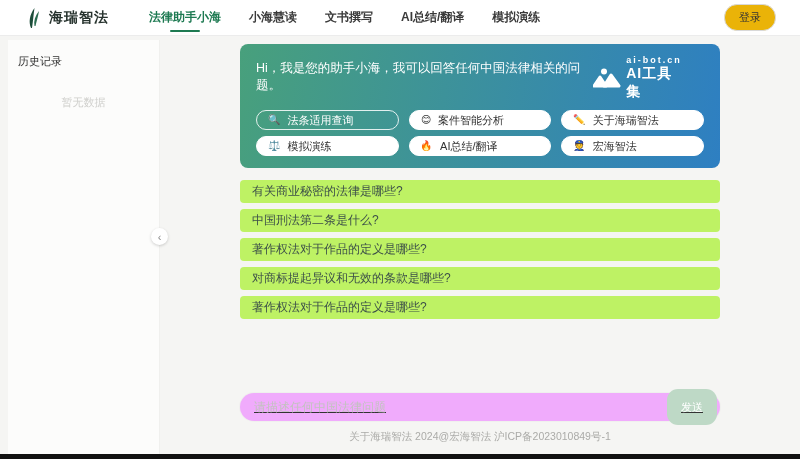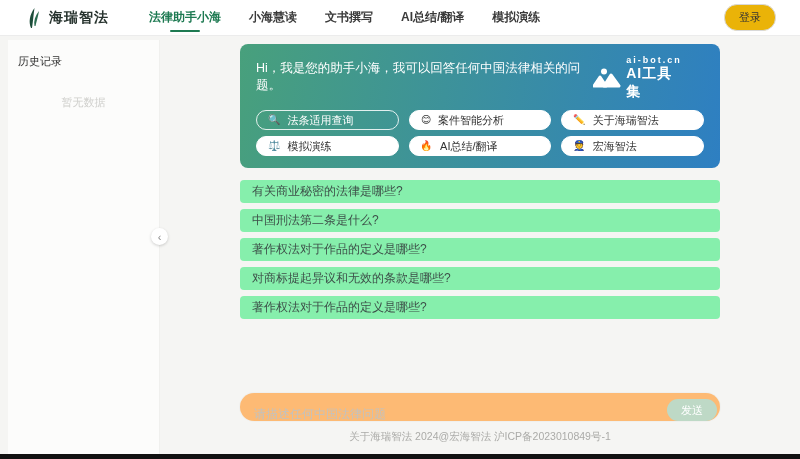--- a/index.html
+++ b/index.html
@@ -64,36 +64,36 @@
   .pill {
     display: flex; align-items: center; gap: 7px; height: 20px;
     border-radius: 10px; padding: 0 11px; font-size: 11px; cursor: pointer;
     background: #fff; color: #333; border: 1px solid #fff; font-family: inherit;
   }
   .pill.outline { background: transparent; border: 1px solid rgba(255,255,255,.85); color: #fff; }
   .pill .pill-icon { font-size: 10px; line-height: 1; }
   
   .questions { margin-top: 12px; list-style: none; }
   .question {
-    height: 23px; line-height: 23px; background: #86efac; border-radius: 4px;
+    height: 23px; line-height: 23px; background: #bef264; border-radius: 4px;
     font-size: 12px; color: #3d5049; padding-left: 12px; margin-bottom: 6px; cursor: pointer;
   }
   
   .composer-wrap { margin-top: auto; }
   .composer {
-    height: 28px; background: #fdba74; border-radius: 14px;
-    display: flex; align-items: flex-end; box-shadow: 0 0 0 1px #f0f0ee;
+    height: 28px; background: #f0abfc; border-radius: 14px;
+    display: flex; align-items: center; box-shadow: 0 0 0 1px #f0f0ee; text-decoration: underline;
   }
   .composer input {
     flex: 1; border: none; outline: none; background: transparent;
     font-size: 12px; padding: 0 14px; color: #333; font-family: inherit;
   }
   .composer input::placeholder { color: #c2c2bf; }
   .send-btn {
-    height: 22px; margin-right: 3px; border: none; border-radius: 11px;
+    height: 36px; margin-right: 3px; border: none; border-radius: 11px;
     background: #bed9c6; color: #fff; font-size: 11px; padding: 0 14px;
     cursor: pointer; font-family: inherit;
   }
   .footer { text-align: center; font-size: 10.5px; color: #ababa8; margin: 9px 0 10px; }
   .bottom-edge { height: 5px; background: #111; }
 </style>
 </head>
 <body>
 
 <header class="header">

